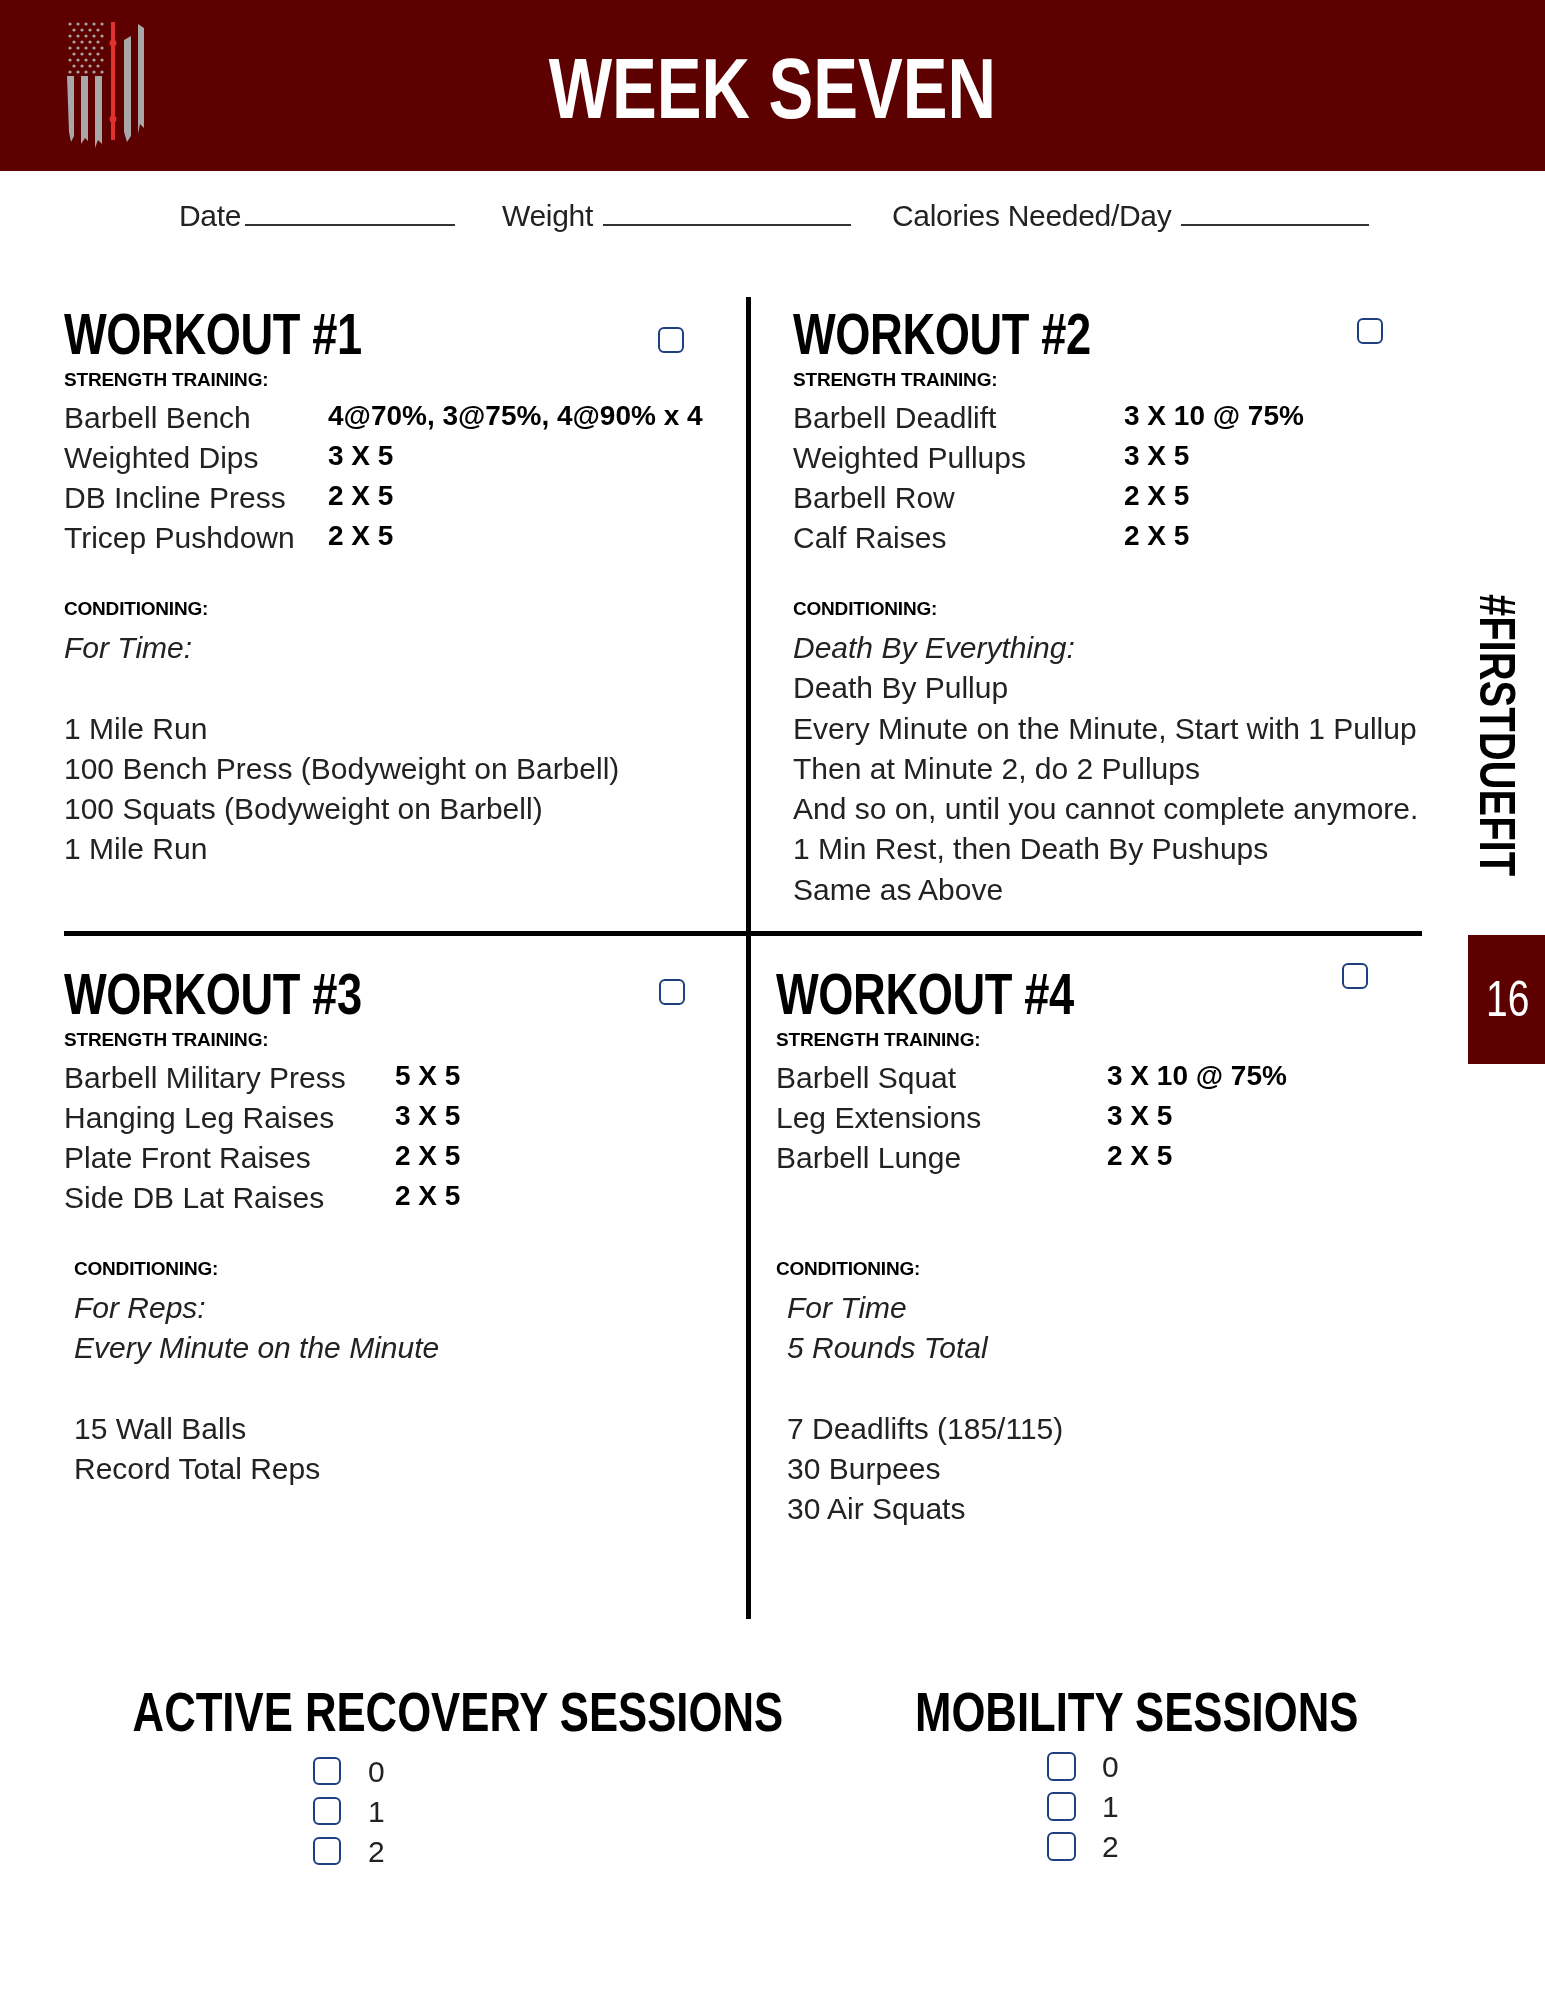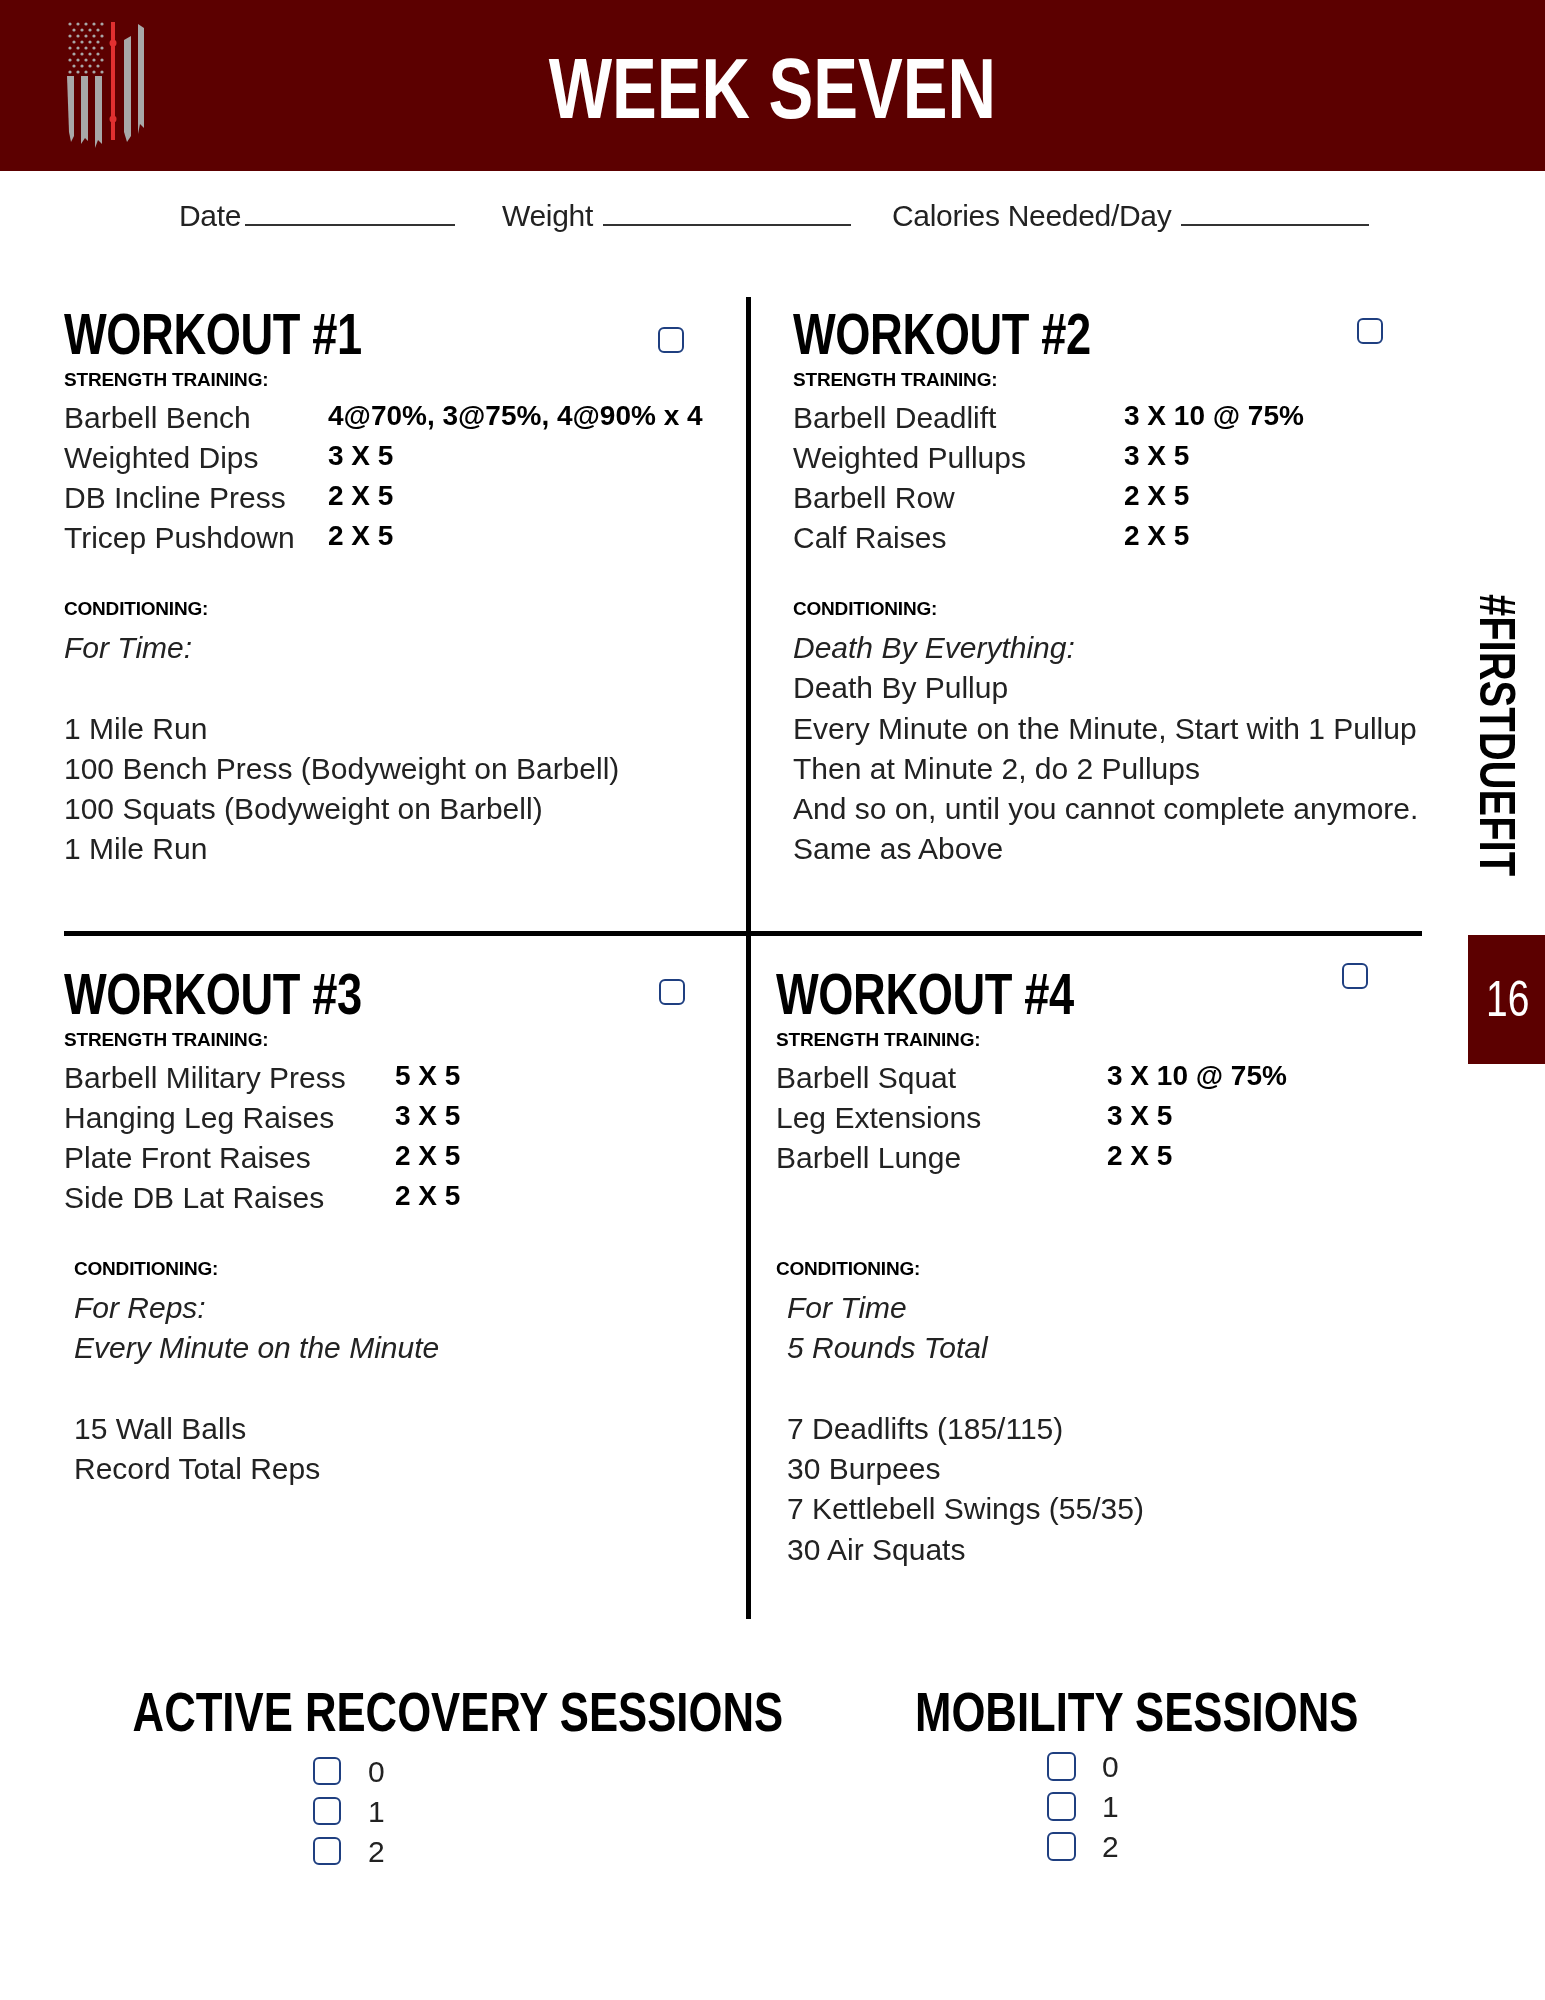--- a/index.html
+++ b/index.html
@@ -190,20 +190,21 @@
     <span class="ex">Calf Raises</span>
     <span class="sets" style="left:331px;">2 X 5</span>
   </div>
   <div class="sec-head abs" style="left:0; top:292px;">CONDITIONING:</div>
   <div class="abs" style="left:0; top:328px;">
     <div class="cond-line it">Death By Everything:</div>
     <div class="cond-line">Death By Pullup</div>
     <div class="cond-line">Every Minute on the Minute, Start with 1 Pullup</div>
     <div class="cond-line">Then at Minute 2, do 2 Pullups</div>
     <div class="cond-line">And so on, until you cannot complete anymore.</div>
+    <div class="cond-line">1 Min Rest, then Death By Pushups</div>
     <div class="cond-line">Same as Above</div>
   </div>
 </div>
 
 <div class="abs" style="left:64px; top:960px; width:670px; height:650px;">
   <div class="w-title" style="position:absolute; left:0; top:4px;">WORKOUT #3</div>
   <div class="cb abs" style="left:595px; top:19px;"></div>
   <div class="sec-head abs" style="left:0; top:63px;">STRENGTH TRAINING:</div>
   <div class="row" style="left:0; top:98px;">
     <span class="ex">Barbell Military Press</span>
@@ -247,21 +248,20 @@
     <span class="ex">Barbell Lunge</span>
     <span class="sets" style="left:331px;">2 X 5</span>
   </div>
   <div class="sec-head abs" style="left:0; top:292px;">CONDITIONING:</div>
   <div class="abs" style="left:0; top:328px;margin-left:11px;">
     <div class="cond-line it">For Time</div>
     <div class="cond-line it">5 Rounds Total</div>
     <div class="cond-line"></div>
     <div class="cond-line">7 Deadlifts (185/115)</div>
     <div class="cond-line">30 Burpees</div>
-    <div class="cond-line">7 Kettlebell Swings (55/35)</div>
     <div class="cond-line">30 Air Squats</div>
   </div>
 </div>
 
 <div class="abs side-tag">
   <span>#FIRSTDUEFIT</span>
 </div>
 <div class="abs page-badge">
   <span>16</span>
 </div>

